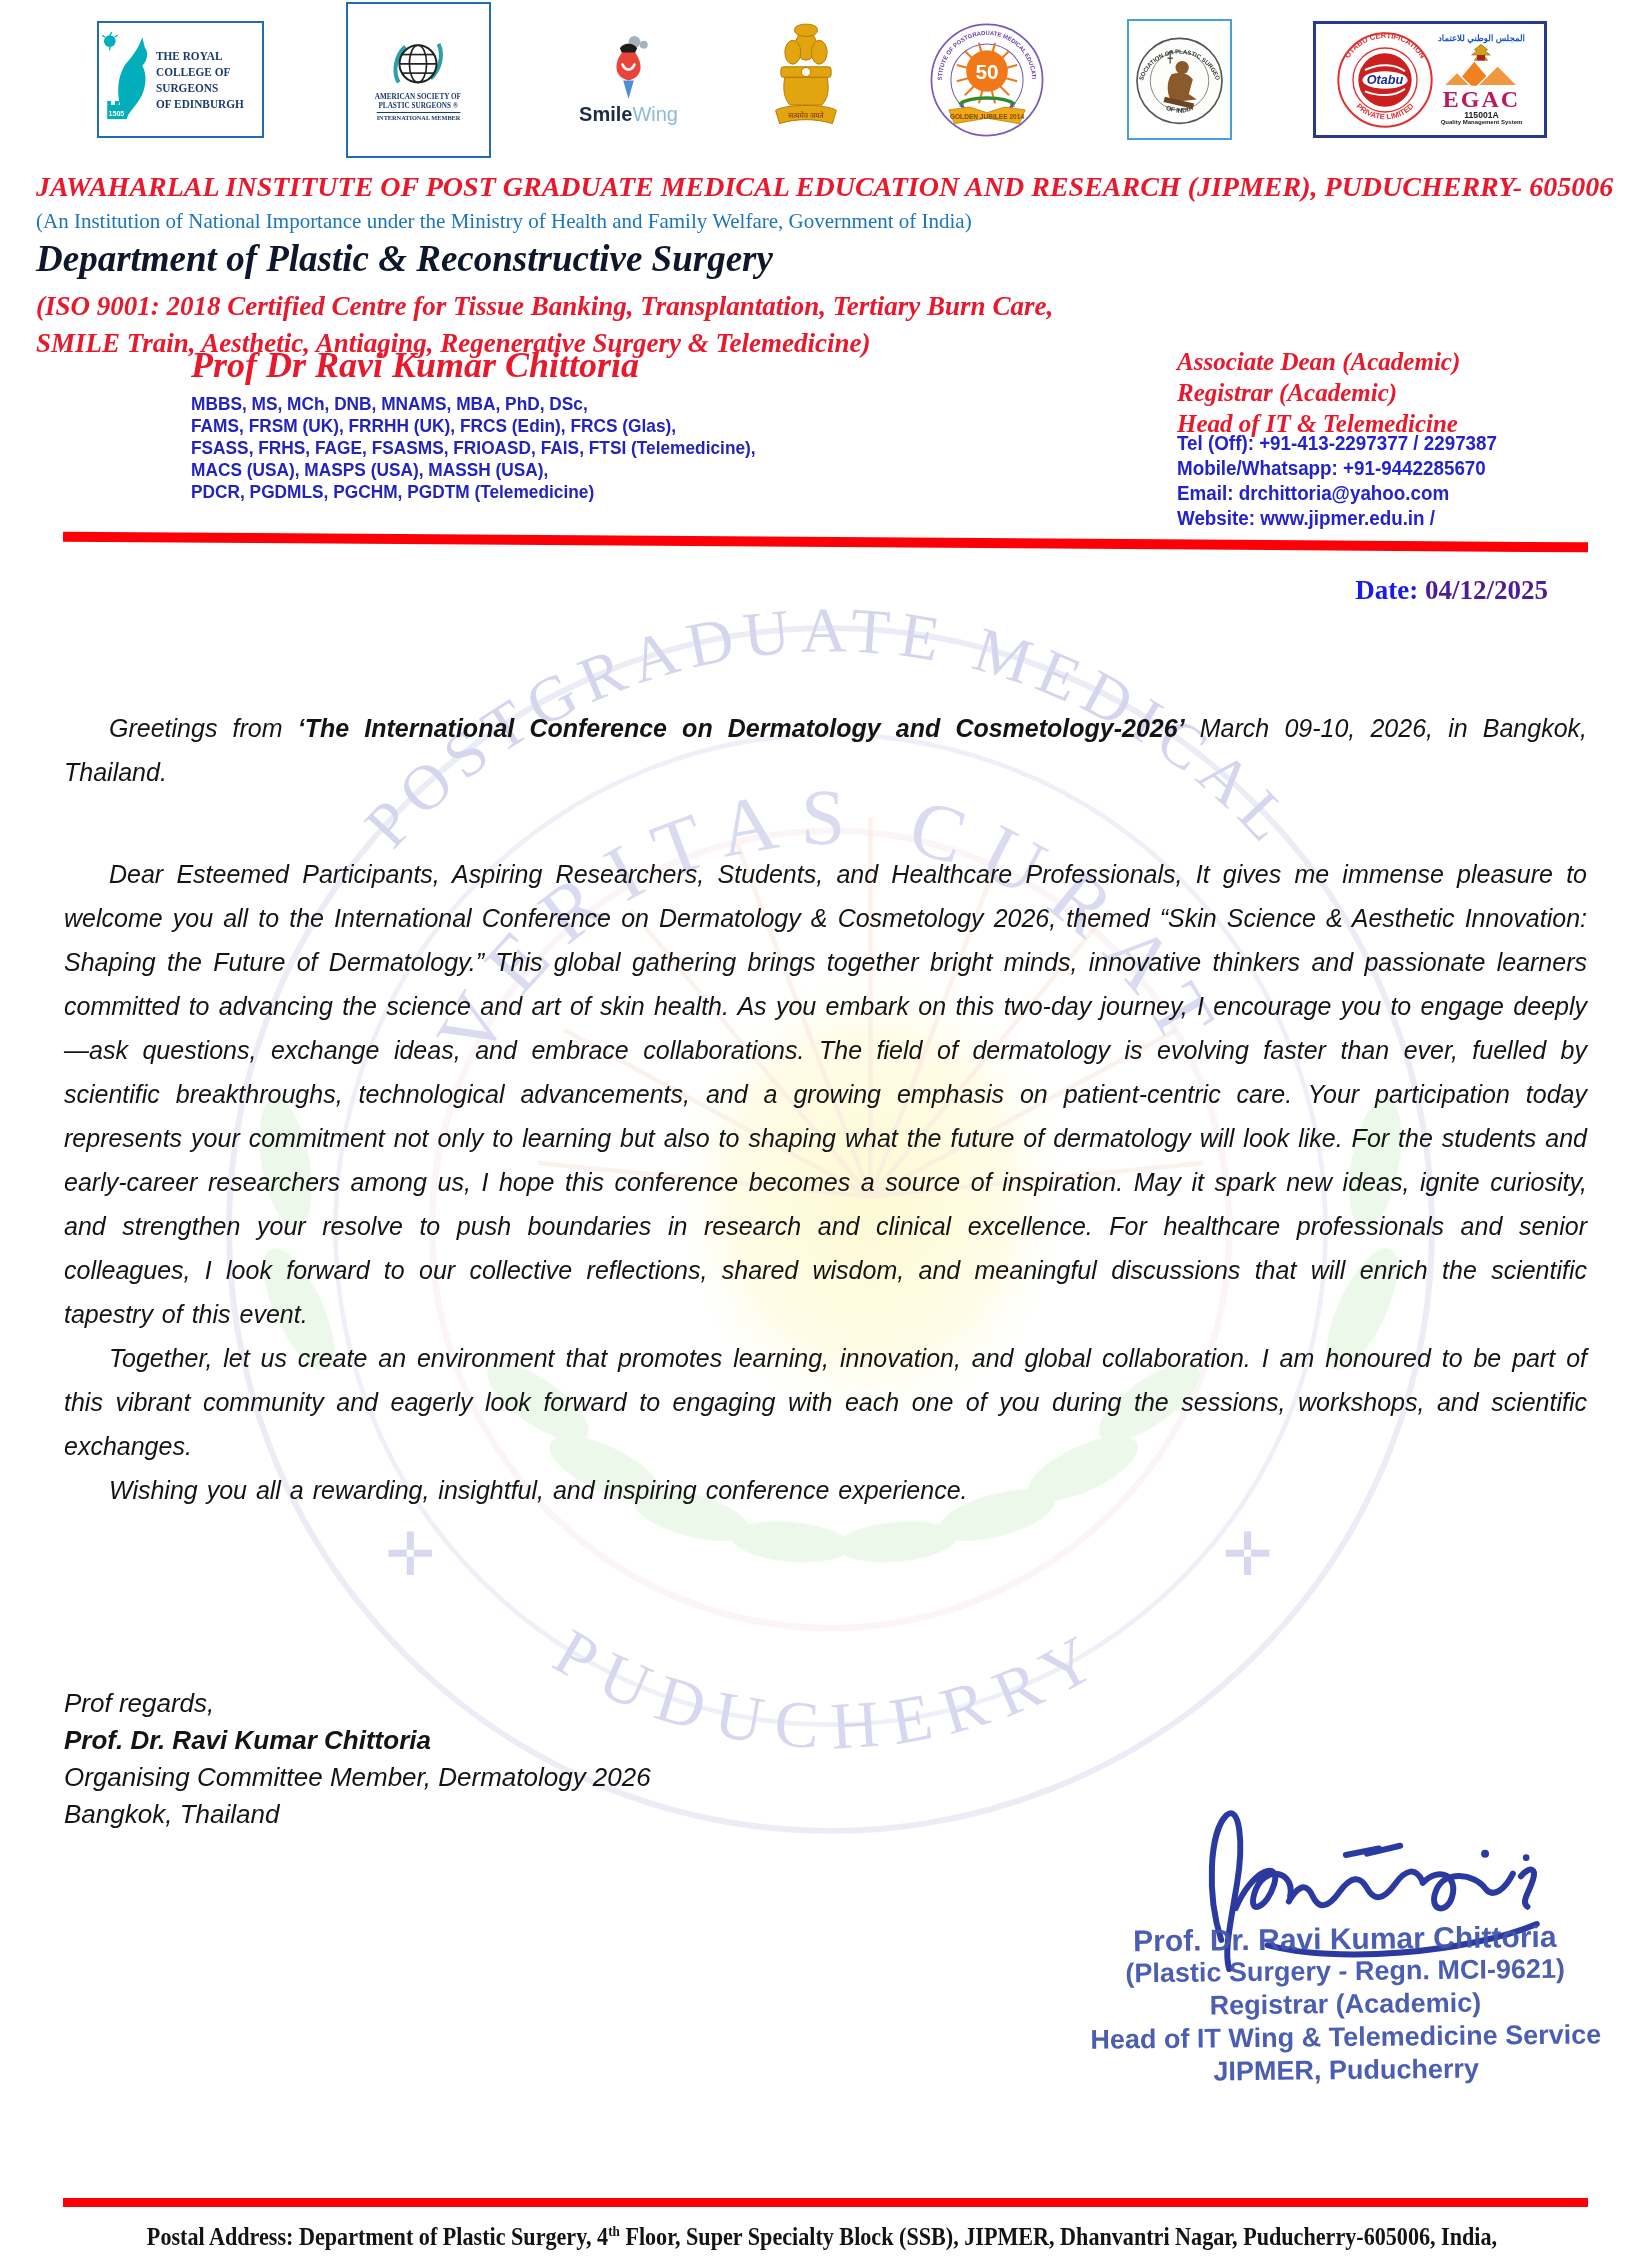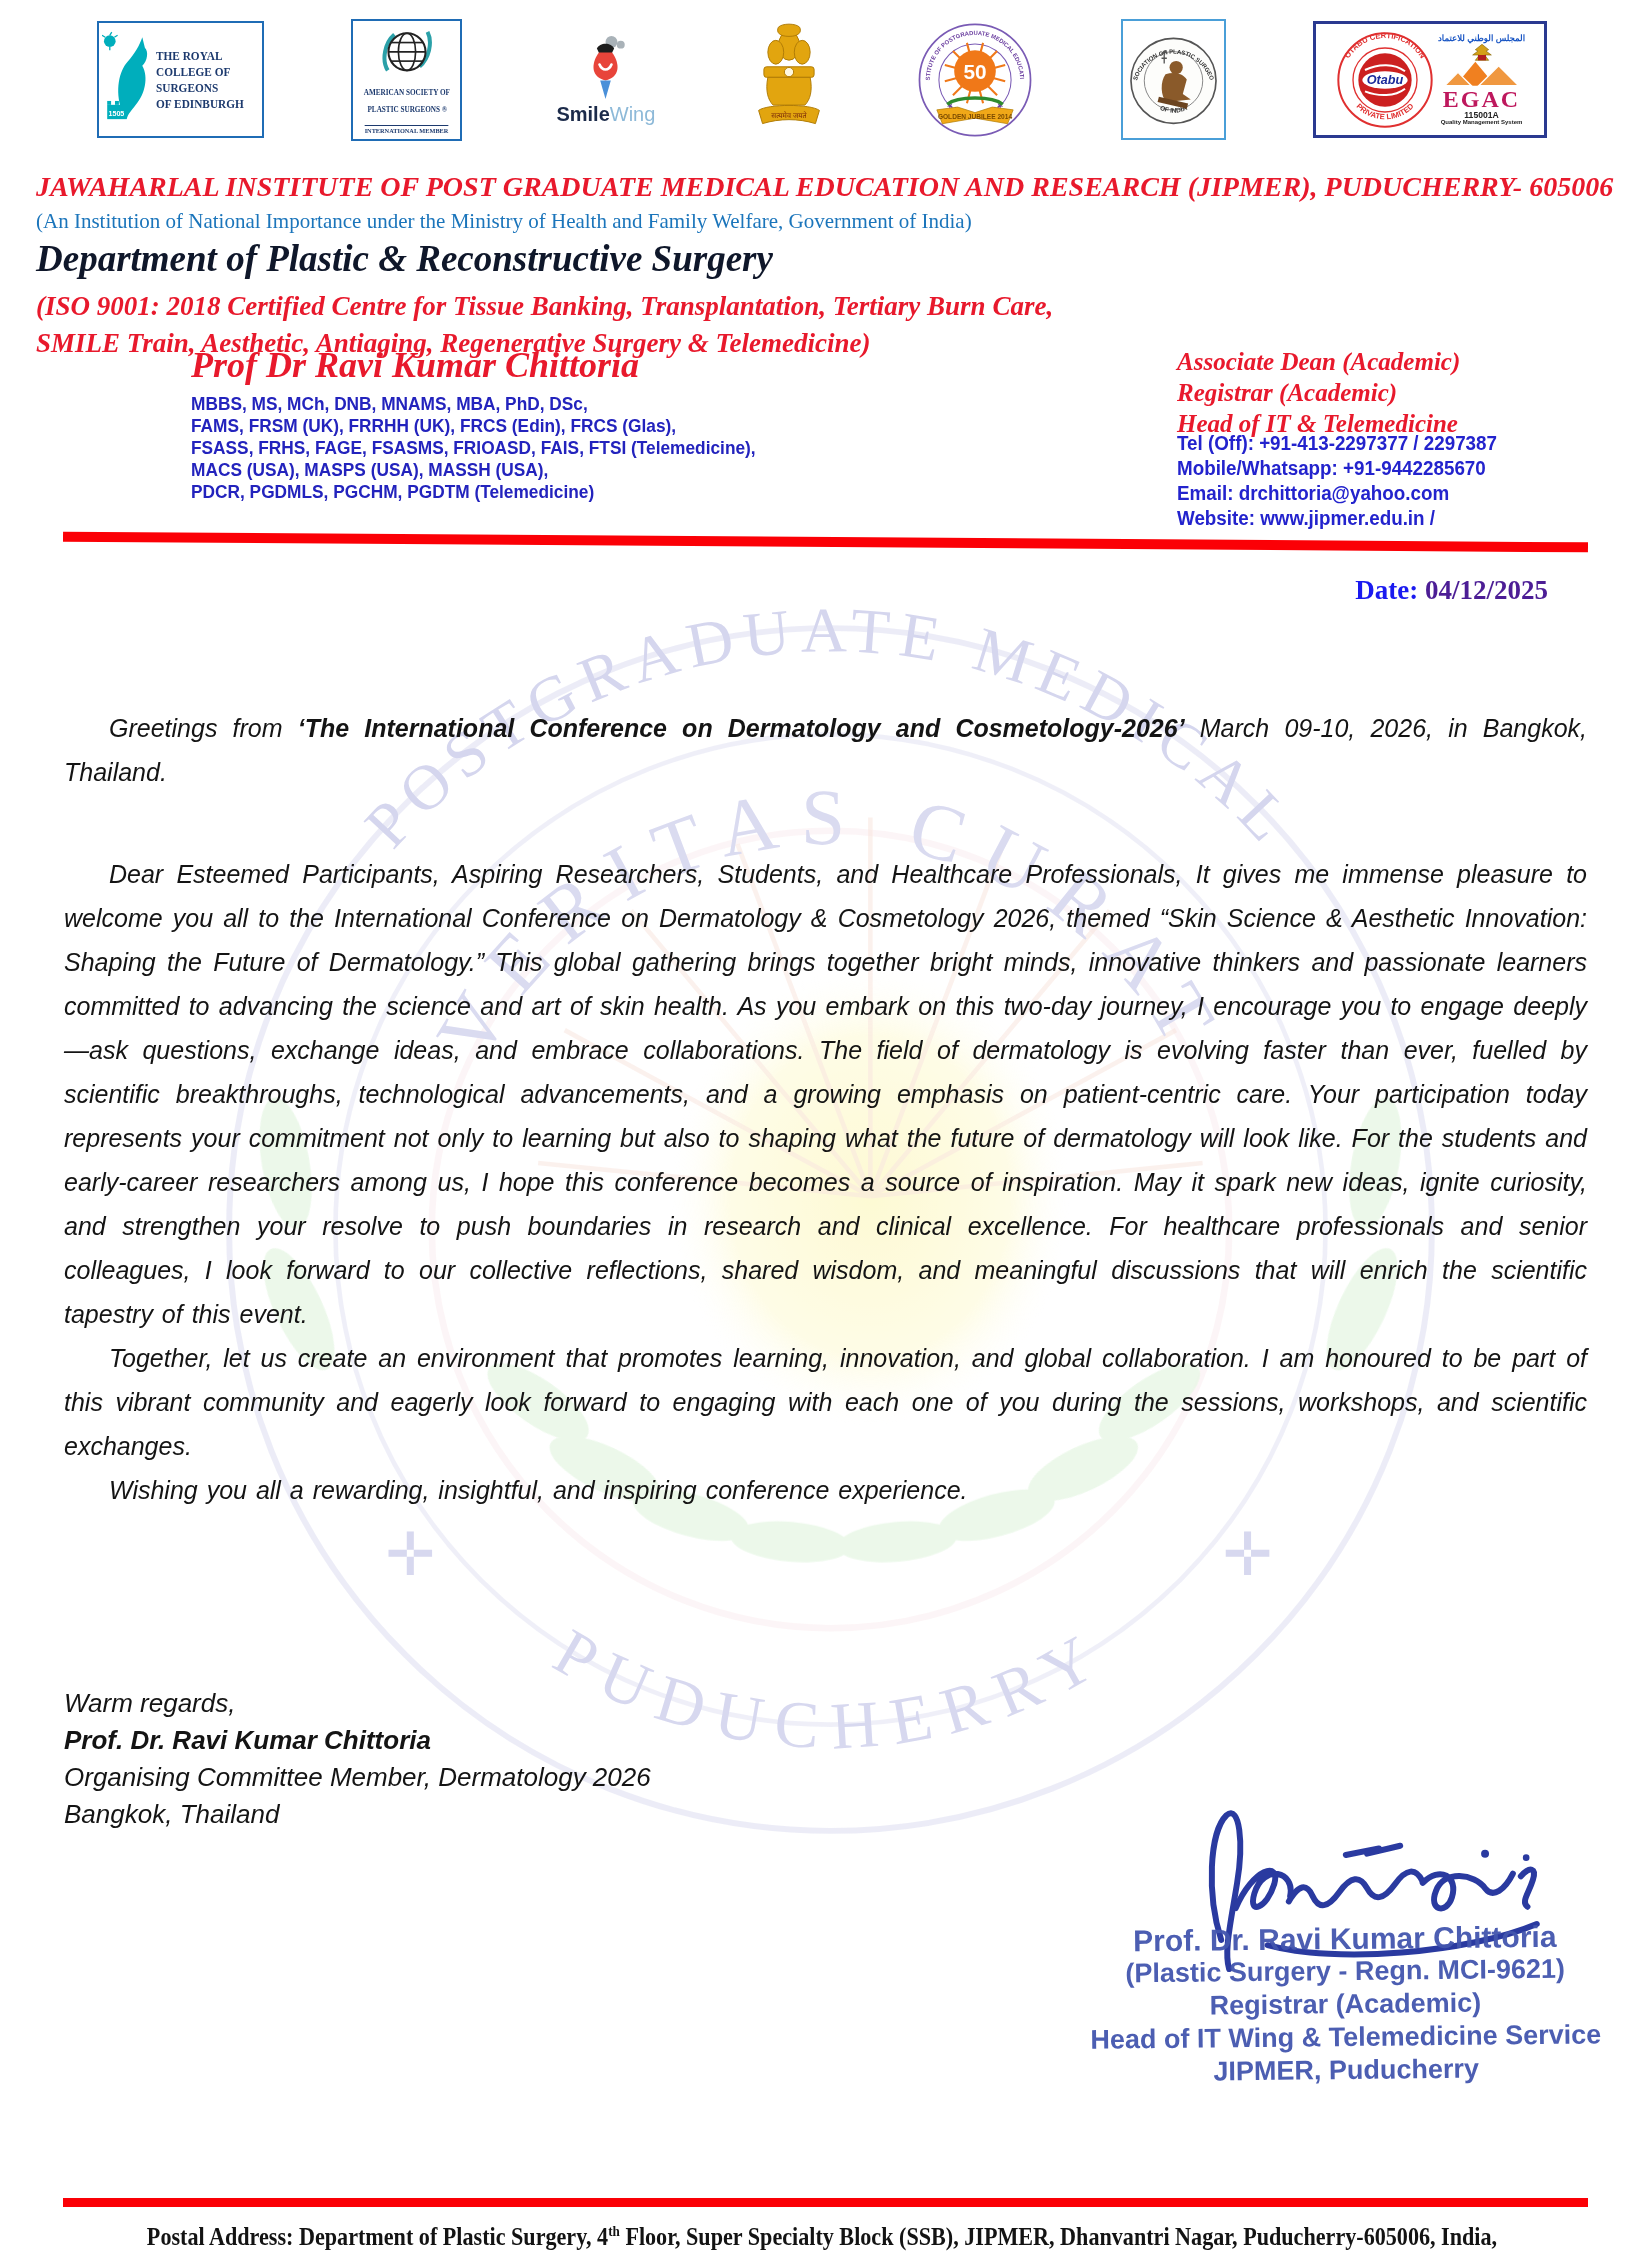--- a/index.html
+++ b/index.html
@@ -8,21 +8,21 @@
   
   .watermark{position:absolute;left:166px;top:565px;width:1329px;height:1329px;opacity:.42;pointer-events:none;}
   
   .logo-row{position:absolute;left:97px;right:97px;top:14.6px;height:130px;display:flex;
             justify-content:space-between;align-items:center;}
   .logo{display:flex;align-items:center;justify-content:center;background:#fff;}
   .box-blue{border:2.7px solid #1f6cb5;}
   .rcsed{width:158px;height:108px;gap:4px;padding:2.7px;}
   .rcsed-text{font-family:"Liberation Serif",serif;font-weight:700;color:#1d3a6e;font-size:13.3px;
               line-height:16px;transform:scaleX(.85);transform-origin:left center;white-space:nowrap;}
-  .asps{width:101px;height:112px;flex-direction:column;padding:3px;justify-content:space-between;}
+  .asps{width:101px;height:112px;flex-direction:column;padding:20px;}
   .asps-text{font-family:"Liberation Serif",serif;font-weight:700;color:#1d3a6e;font-size:8px;line-height:8.6px;
              text-align:center;transform:scaleX(.9);}
   .asps-sub{font-size:7px;border-top:1px solid #1d3a6e;margin-top:1.3px;padding-top:1.3px;}
   .smiletrain{width:113px;height:112px;flex-direction:column;}
   .st-text{font-size:20px;white-space:nowrap;}
   .st-smile{color:#1c2b4a;font-weight:700;}
   .st-train{color:#8db9d8;font-weight:400;}
   .emblem{width:80px;height:118px;}
   .jipmer50{width:118px;height:118px;}
   .apsi{width:101px;height:117px;border-color:#4a9fd8;}
@@ -323,21 +323,21 @@
   </div>
 
   <div class="body-text">
     <p class="p1"><span>Greetings from </span><span class="b">‘The International Conference on Dermatology and Cosmetology-2026’</span><span> March 09-10, 2026, in Bangkok, Thailand.</span></p>
     <p>Dear Esteemed Participants, Aspiring Researchers, Students, and Healthcare Professionals, It gives me immense pleasure to welcome you all to the International Conference on Dermatology &amp; Cosmetology 2026, themed “Skin Science &amp; Aesthetic Innovation: Shaping the Future of Dermatology.” This global gathering brings together bright minds, innovative thinkers and passionate learners committed to advancing the science and art of skin health. As you embark on this two-day journey, I encourage you to engage deeply—ask questions, exchange ideas, and embrace collaborations. The field of dermatology is evolving faster than ever, fuelled by scientific breakthroughs, technological advancements, and a growing emphasis on patient-centric care. Your participation today represents your commitment not only to learning but also to shaping what the future of dermatology will look like. For the students and early-career researchers among us, I hope this conference becomes a source of inspiration. May it spark new ideas, ignite curiosity, and strengthen your resolve to push boundaries in research and clinical excellence. For healthcare professionals and senior colleagues, I look forward to our collective reflections, shared wisdom, and meaningful discussions that will enrich the scientific tapestry of this event.</p>
     <p>Together, let us create an environment that promotes learning, innovation, and global collaboration. I am honoured to be part of this vibrant community and eagerly look forward to engaging with each one of you during the sessions, workshops, and scientific exchanges.</p>
     <p>Wishing you all a rewarding, insightful, and inspiring conference experience.</p>
   </div>
 
   <div class="closing">
-    <div>Warm regards,</div>
+    <div>Prof regards,</div>
     <div class="name">Prof. Dr. Ravi Kumar Chittoria</div>
     <div>Organising Committee Member, Dermatology 2026</div>
     <div>Bangkok, Thailand</div>
   </div>
 
   <svg class="signature" viewBox="0 0 560 270">
     <g fill="none" stroke="#2a3aa0" stroke-width="9" stroke-linecap="round" stroke-linejoin="round">
       <path d="M48,208 C26,140 30,45 56,20 C76,3 82,62 72,122 C62,184 52,226 60,252"></path>
       <path d="M70,160 C96,100 138,88 128,124 C117,160 88,172 98,138 C112,92 160,104 152,142"></path>
       <path d="M150,150 Q172,112 186,142 T226,136 T268,130 T310,124 T352,120"></path>

